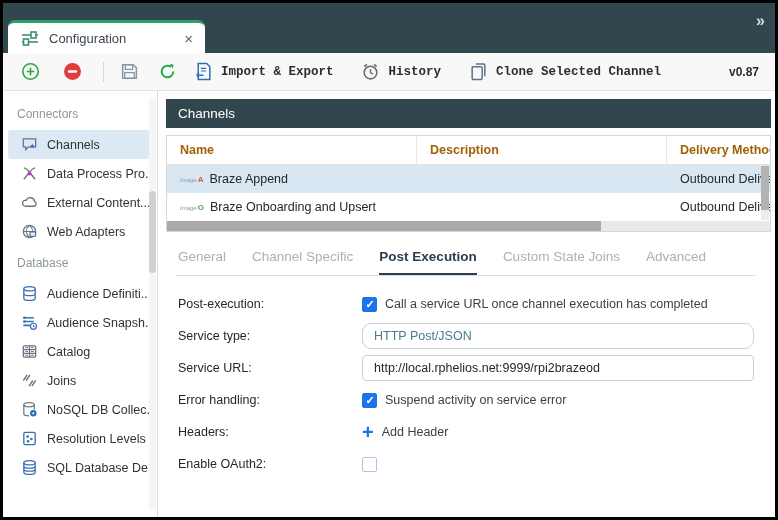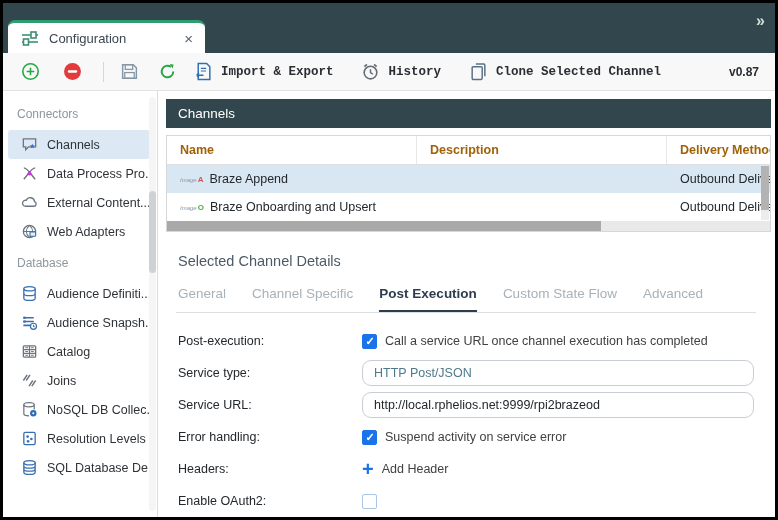--- a/index.html
+++ b/index.html
@@ -66,21 +66,21 @@
   .f-row { display:grid; grid-template-columns:184px 1fr; align-items:center; min-height:26px; margin-bottom:6px; }
   .f-label { font-size:12.5px; color:#23282d; }
   .f-check-line { display:flex; align-items:center; gap:8px; }
   .cb { width:15px; height:15px; border-radius:2px; flex:none; }
   .cb.checked { background:#1a73e8; border:1px solid #1a73e8; position:relative; }
   .cb.checked::after { content:"✓"; color:#fff; font-size:11px; font-weight:bold; position:absolute; left:2.5px; top:0.5px; }
   .cb.unchecked { background:#fff; border:1px solid #a8c7e8; }
   .f-text { font-size:12.5px; color:#404040; }
   .f-input { width:392px; height:26px; border:1px solid #c9ced4; font-family:"Liberation Sans", sans-serif; font-size:12.5px; padding:0 11px; background:#fff; outline:none; }
   .f-input.rounded { border-radius:9px; color:#4e7a8c; }
-  .f-input.square { border-radius:9px; color:#23282d; }
+  .f-input.square { border-radius:4px; color:#23282d; }
   .add-header { display:flex; align-items:center; gap:8px; cursor:pointer; }
   .add-plus { color:#1a73e8; font-size:20px; font-weight:bold; line-height:16px; }
 </style>
 </head>
 <body>
 
 <div class="window">
 
   <div class="tabbar">
     <div class="tab-active">
@@ -291,27 +291,26 @@
         </div>
 
         <div class="h-scroll">
           <div class="h-scroll-thumb"></div>
         </div>
         <div class="v-scroll">
           <div class="v-scroll-thumb"></div>
         </div>
       </div>
 
-      <div class="details-title">Selected Channel Details</div>
 
       <div class="tabs-row">
         <span class="dtab">General</span>
         <span class="dtab">Channel Specific</span>
         <span class="dtab active">Post Execution</span>
-        <span class="dtab">Custom State Flow</span>
+        <span class="dtab">Custom State Joins</span>
         <span class="dtab">Advanced</span>
         <span class="tabs-underline"></span>
       </div>
 
       <div class="form">
 
         <div class="f-row">
           <span class="f-label">Post-execution:</span>
           <span class="f-check-line">
             <span class="cb checked"></span>

